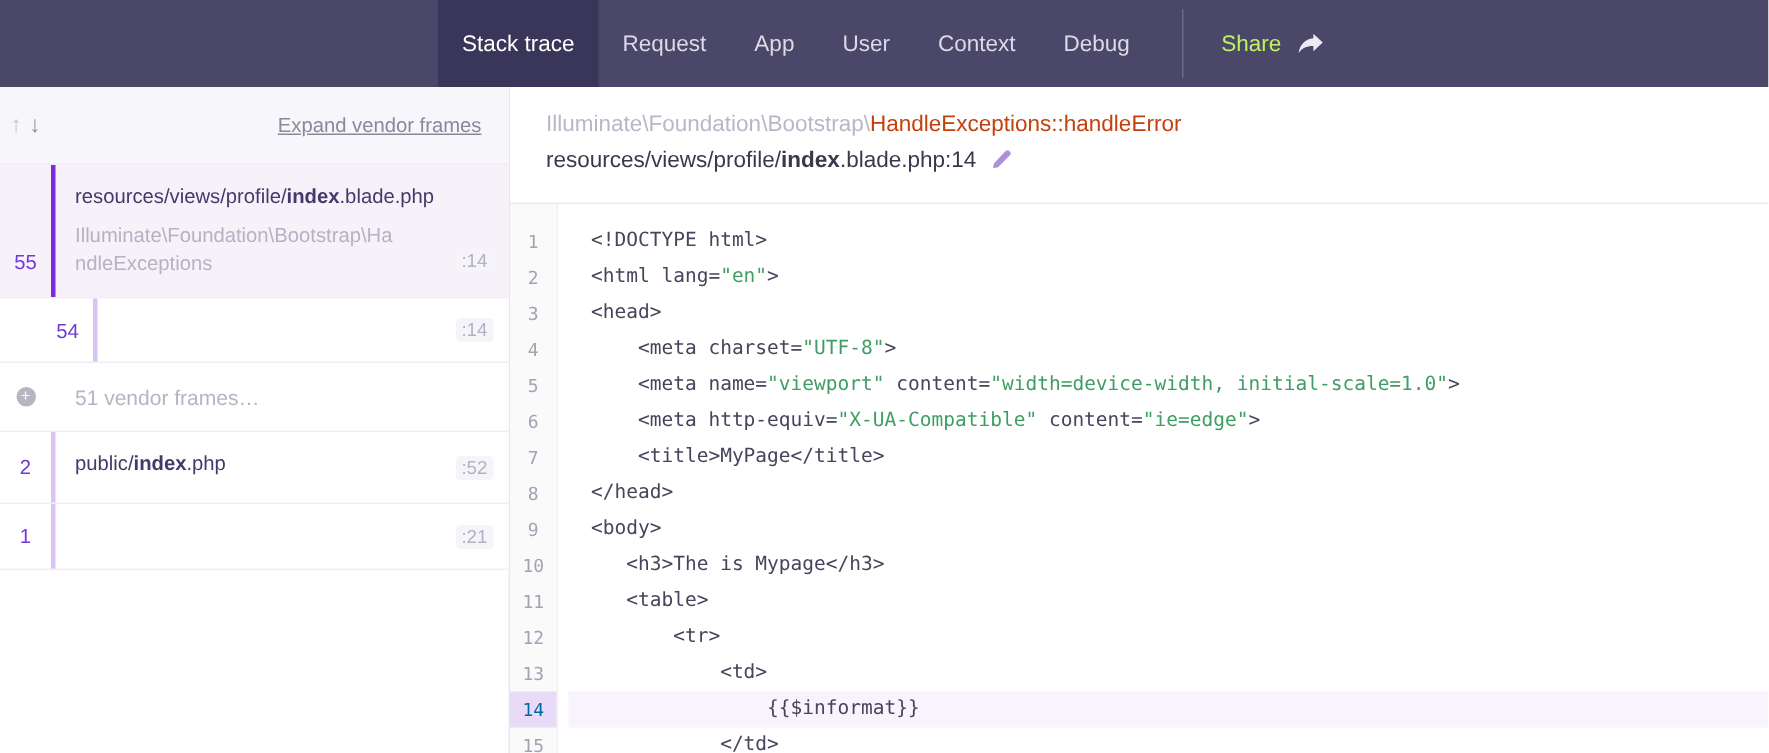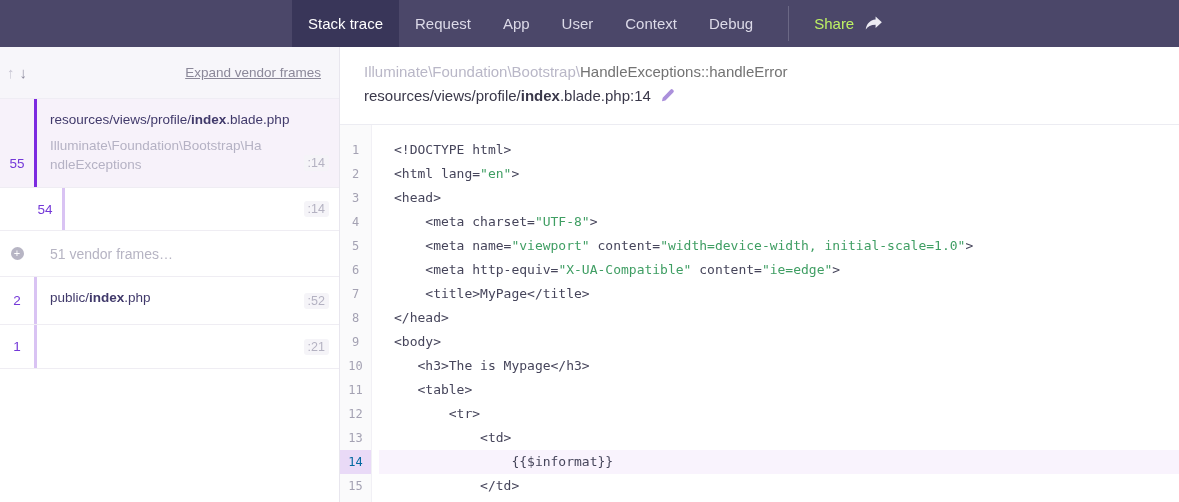--- a/index.html
+++ b/index.html
@@ -1,20 +1,20 @@
 <!DOCTYPE html>
 <html><head>
 <meta charset="utf-8">
 <style>
   * { margin:0; padding:0; box-sizing:border-box; }
   html,body { width:1179px; height:502px; overflow:hidden; background:#fff;
               font-family:"Liberation Sans", sans-serif; }
 
   
-  .nav { height:47px; background:#4b4769; display:flex; align-items:stretch; }
+  .nav { height:58px; background:#4b4769; display:flex; align-items:stretch; }
   .nav-tabs { display:flex; margin-left:292px; }
   .nav-tab { display:flex; align-items:center; padding:0 16px; font-size:15px;
              color:#dcdae8; cursor:pointer; white-space:nowrap; }
   .nav-tab.active { background:#393659; color:#fff; }
   .nav-divider { width:1px; background:#6b6885; margin:6px 0 6px 19px; }
   .nav-share { display:flex; align-items:center; gap:11px; padding:0 25px;
                font-size:15px; color:#bef264; cursor:pointer; }
 
   
   .container { display:flex; height:455px; }
@@ -49,21 +49,21 @@
   .vendor-row .f-content { display:flex; align-items:center; padding:0 0 0 13px;text-align:center; }
   .vendor-label { font-size:14px; color:#b6b4c3; }
   .plus-circle { width:13px; height:13px; border-radius:50%; background:#b7b5c4;
                  color:#fff; font-size:11px; line-height:12px; text-align:center;
                  display:inline-block; }
 
   
   .main { flex:1; display:flex; flex-direction:column; background:#fff; min-width:0; }
   .main-header { padding:16px 0 0 24px; height:78px; border-bottom:1px solid #ececf2; }
   .method-line { font-size:15px; color:#b9b7c7; margin-bottom:7px; }
-  .method-name { color:#737373; }
+  .method-name { color:#c2410c; }
   .file-line { font-size:15px; color:#3a384a; display:flex; align-items:center; gap:9px; }
   .file-line b { font-weight:700; }
   .pencil { display:inline-flex; cursor:pointer; }
 
   .code { flex:1; position:relative; padding-top:13px;
           font-family:"DejaVu Sans Mono","Liberation Mono",monospace; font-size:13px; }
   .code::before { content:""; position:absolute; left:0; top:0; bottom:0; width:31px;
                   background:#fafafb; border-right:1px solid #f1f0f5; }
   .code-line { display:flex; height:24px; line-height:24px; position:relative; }
   .line-no { width:31px; min-width:31px; text-align:center; color:#a4a2b3;

